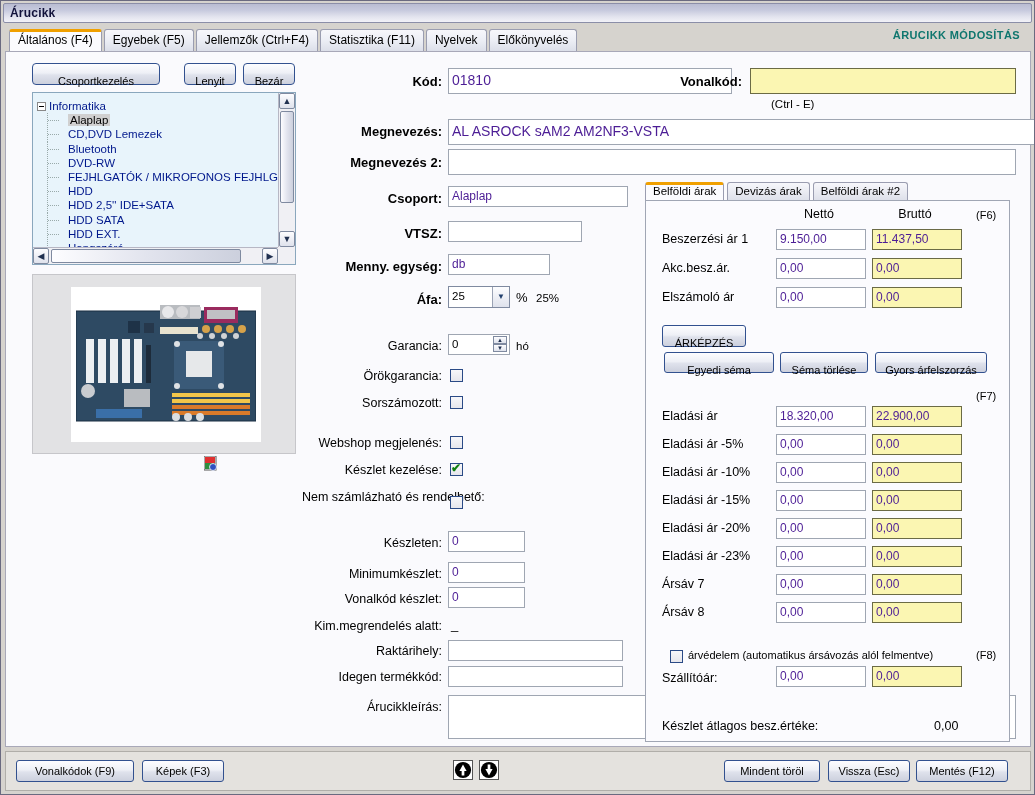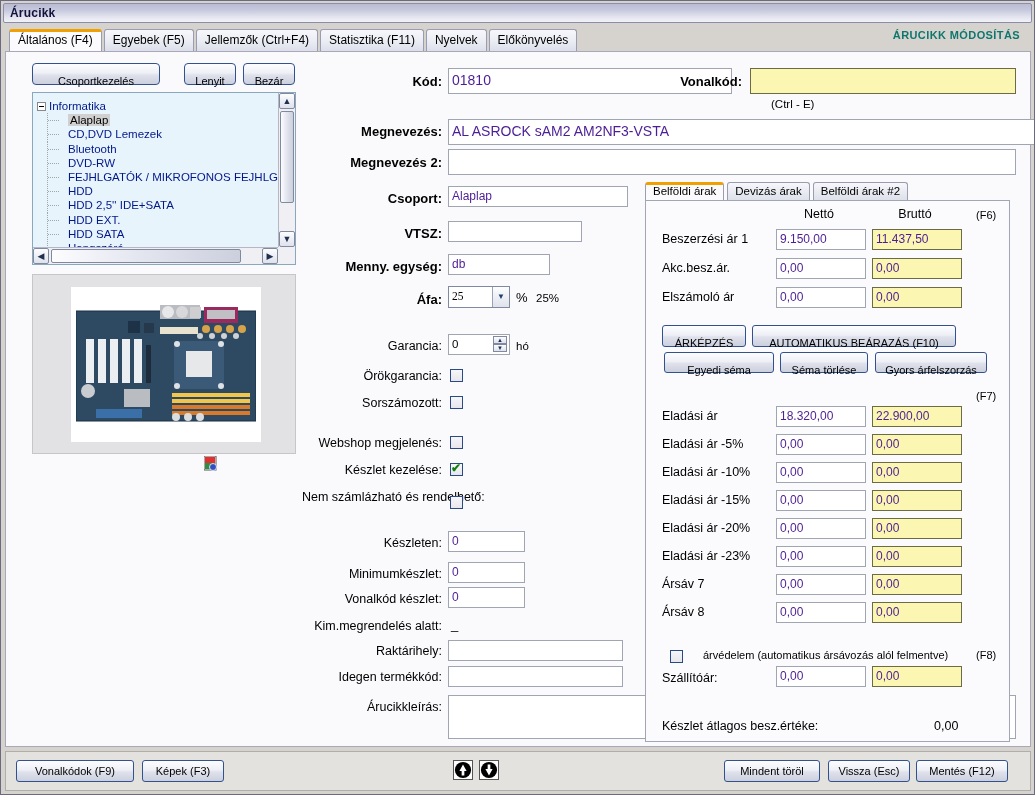--- a/index.html
+++ b/index.html
@@ -167,21 +167,21 @@
     position: absolute; width: 13px; height: 13px;
     background: linear-gradient(to bottom,#f7f7fa,#e6e6ec);
     border: 1px solid #2a4a86;
   }
   .chk.on:after {
     content: "✔"; position: absolute; left: 0px; top: -3px;
     font-size: 12px; color: #108010; font-weight: bold;
   }
   .ddl {
     position: absolute; background: #fff; border: 1px solid #7f8aa0;
-    font-size: 11.5px; padding: 1px 3px; line-height: 16px; font-family: Liberation Serif, serif;
+    font-size: 11.5px; padding: 1px 3px; line-height: 16px;
   }
   .ddl .arrow {
     position: absolute; right: 0px; top: 0px; width: 17px; bottom: 0px;
     background: linear-gradient(to bottom,#fdfdff,#dfe2ec);
     border-left: 1px solid #9aa2b4;
   }
   .ddl .arrow:after {
     content: "▼"; position: absolute; left: 4px; top: 2px; font-size: 8px; color: #23406e;
   }
   .spin {
@@ -267,22 +267,22 @@
     <div id="treebox">
       <div id="treeinner">
           <div class="tnode root"><span class="expander"></span><span class="lbl">Informatika</span></div>
           <div class="tnode child sel"><span class="lbl">Alaplap</span></div>
           <div class="tnode child"><span class="lbl">CD,DVD Lemezek</span></div>
           <div class="tnode child"><span class="lbl">Bluetooth</span></div>
           <div class="tnode child"><span class="lbl">DVD-RW</span></div>
           <div class="tnode child"><span class="lbl">FEJHLGATÓK / MIKROFONOS FEJHLGA</span></div>
           <div class="tnode child"><span class="lbl">HDD</span></div>
           <div class="tnode child"><span class="lbl">HDD 2,5'' IDE+SATA</span></div>
+          <div class="tnode child"><span class="lbl">HDD SATA</span></div>
           <div class="tnode child"><span class="lbl">HDD EXT.</span></div>
-          <div class="tnode child"><span class="lbl">HDD SATA</span></div>
           <div class="tnode child"><span class="lbl">Hangszóró</span></div>
         </div>
       <div class="sb-v">
         <div class="sb-btn" style="top:0;left:0;">▲</div>
         <div class="sb-thumb" style="top:18px;left:1px;width:14px;height:92px;"></div>
         <div class="sb-btn" style="bottom:0;left:0;">▼</div>
       </div>
       <div class="sb-h">
         <div class="sb-btn" style="left:0;top:0;">◀</div>
         <div class="sb-thumb" style="left:18px;top:1px;height:14px;width:190px;"></div>
@@ -445,21 +445,20 @@
             <div class="finp yellow" style="left: 226px; top: 28px; width: 90px; height: 21px;">11.437,50</div>
             <div class="plbl" style="left: 16px; top: 60px;">Akc.besz.ár.</div>
             <div class="finp" style="left: 130px; top: 57px; width: 90px; height: 21px;">0,00</div>
             <div class="finp yellow" style="left: 226px; top: 57px; width: 90px; height: 21px;">0,00</div>
             <div class="plbl" style="left: 16px; top: 89px;">Elszámoló ár</div>
             <div class="finp" style="left: 130px; top: 86px; width: 90px; height: 21px;">0,00</div>
             <div class="finp yellow" style="left: 226px; top: 86px; width: 90px; height: 21px;">0,00</div>
           </div>
 
         <div class="pbtn" style="left:16px; top:124px; width:84px; height:22px;">ÁRKÉPZÉS</div>
-        <div class="pbtn" style="left:106px; top:124px; width:204px; height:22px;">AUTOMATIKUS BEÁRAZÁS (F10)</div>
         <div class="pbtn" style="left:18px; top:151px; width:110px; height:21px;">Egyedi séma</div>
         <div class="pbtn" style="left:134px; top:151px; width:88px; height:21px;">Séma törlése</div>
         <div class="pbtn" style="left:229px; top:151px; width:112px; height:21px;">Gyors árfelszorzás</div>
 
         <div class="fkey" style="left:330px; top:189px;">(F7)</div>
         <div id="sale-rows">
             <div class="plbl" style="left: 16px; top: 208px;">Eladási ár</div>
             <div class="finp" style="left: 130px; top: 205px; width: 90px; height: 21px;">18.320,00</div>
             <div class="finp yellow" style="left: 226px; top: 205px; width: 90px; height: 21px;">22.900,00</div>
             <div class="plbl" style="left: 16px; top: 236px;">Eladási ár  -5%</div>
@@ -479,21 +478,21 @@
             <div class="finp yellow" style="left: 226px; top: 345px; width: 90px; height: 21px;">0,00</div>
             <div class="plbl" style="left: 16px; top: 376px;">Ársáv 7</div>
             <div class="finp" style="left: 130px; top: 373px; width: 90px; height: 21px;">0,00</div>
             <div class="finp yellow" style="left: 226px; top: 373px; width: 90px; height: 21px;">0,00</div>
             <div class="plbl" style="left: 16px; top: 404px;">Ársáv 8</div>
             <div class="finp" style="left: 130px; top: 401px; width: 90px; height: 21px;">0,00</div>
             <div class="finp yellow" style="left: 226px; top: 401px; width: 90px; height: 21px;">0,00</div>
           </div>
 
         <div class="chk" style="left:24px; top:449px;"></div>
-        <div class="plbl" style="left:42px; top:448px; font-size:11px;margin-left:15px;">árvédelem (automatikus ársávozás alól felmentve)</div>
+        <div class="plbl" style="left:42px; top:448px; font-size:11px;">árvédelem (automatikus ársávozás alól felmentve)</div>
         <div class="fkey" style="left:330px; top:448px;">(F8)</div>
 
         <div class="plbl" style="left:16px; top:470px;">Szállítóár:</div>
         <div class="finp" style="left:130px; top:465px; width:90px; height:21px;">0,00</div>
         <div class="finp yellow" style="left:226px; top:465px; width:90px; height:21px;">0,00</div>
 
         <div class="plbl" style="left:16px; top:518px;">Készlet átlagos besz.értéke:</div>
         <div class="plbl" style="left:288px; top:518px;">0,00</div>
       </div>
     </div>

